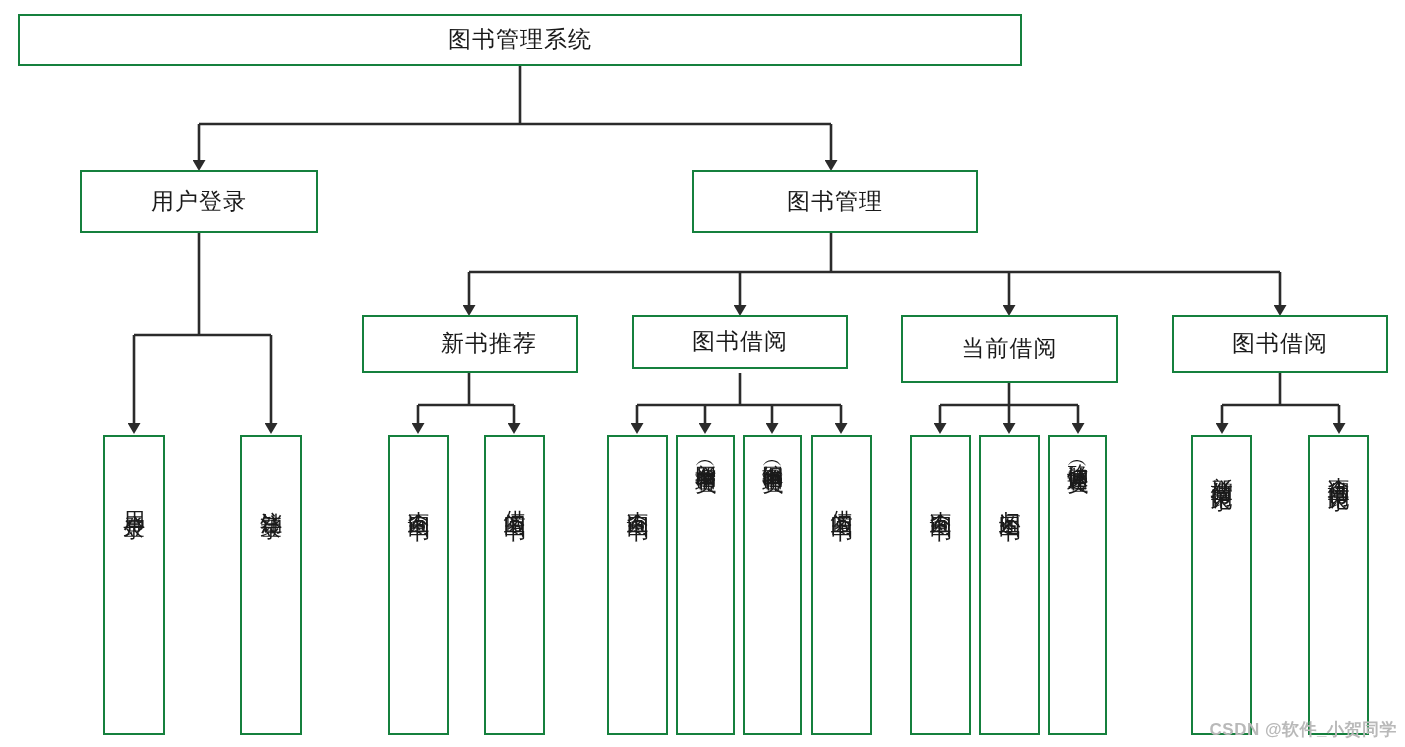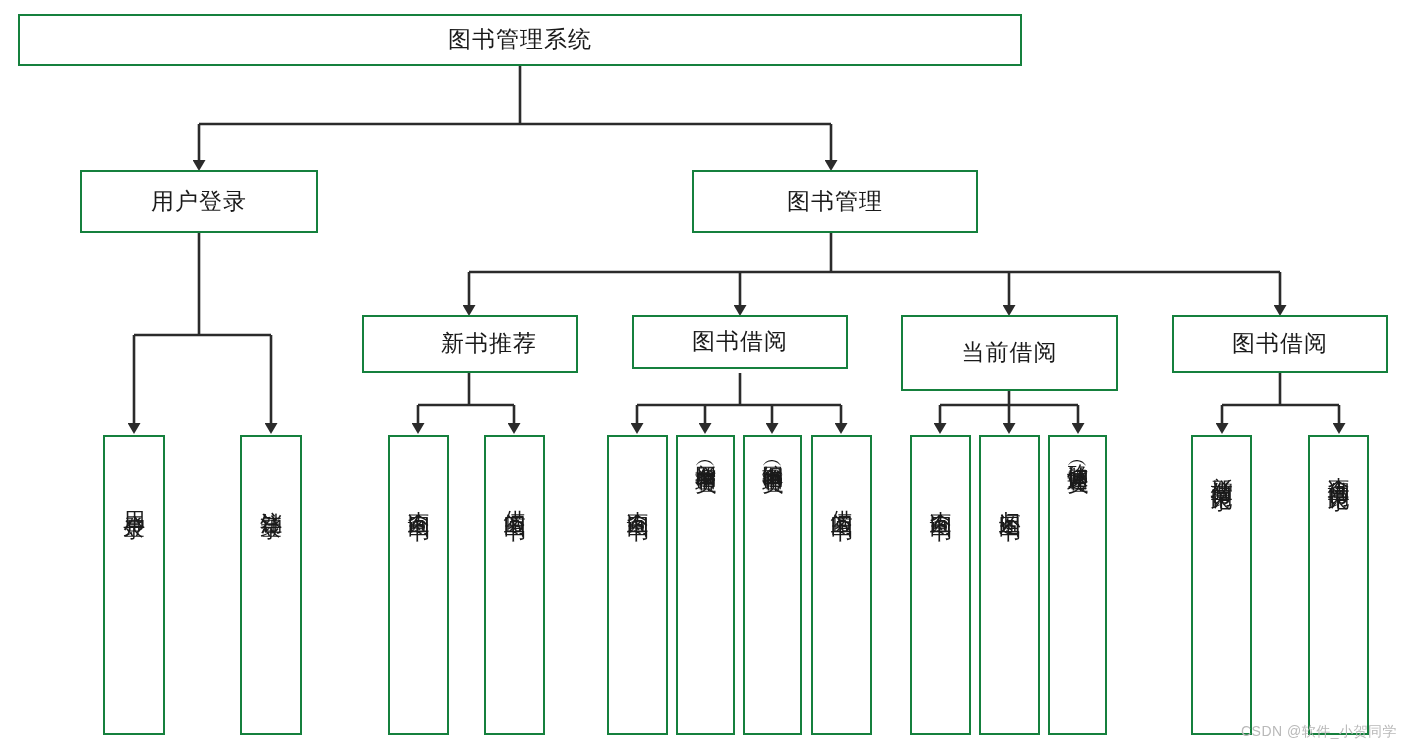--- a/index.html
+++ b/index.html
@@ -63,24 +63,25 @@
     letter-spacing: 1.5px;
     line-height: 1.25;
   }
   .vlabel.tall {
     padding-top: 46px;
   }
   #watermark {
     position: absolute;
     right: 8px;
     bottom: 6px;
-    font-size: 14px;
+    font-size: 17px;
     color: #b9b9b9;
     white-space: nowrap;
     letter-spacing: 0.5px;
+    font-weight: bold;
   }
 </style>
 </head>
 <body>
 
 <div id="diagram-root">
 
   <svg id="connector-layer" viewBox="0 0 1405 747" width="1405" height="747" aria-hidden="true">
     <defs>
       <marker id="arrow" markerWidth="11" markerHeight="13" refX="1" refY="6.5" orient="auto" markerUnits="userSpaceOnUse">
@@ -141,21 +142,21 @@
   <div class="node horizontal" style="left:692px; top:170px; width:286px; height:63px;">
     <span>图书管理</span>
   </div>
 
   <div class="node horizontal" style="left:362px; top:315px; width:216px; height:58px;padding-left:38px;">
     <span>新书推荐</span>
   </div>
   <div class="node horizontal" style="left:632px; top:315px; width:216px; height:54px;">
     <span>图书借阅</span>
   </div>
-  <div class="node horizontal" style="left:901px; top:315px; width:217px; height:76px;">
+  <div class="node horizontal" style="left:901px; top:315px; width:217px; height:68px;">
     <span>当前借阅</span>
   </div>
   <div class="node horizontal" style="left:1172px; top:315px; width:216px; height:58px;">
     <span>图书借阅</span>
   </div>
 
   <div class="node vertical" style="left:103px; top:435px; width:62px; height:300px;">
     <span class="vlabel tall">用户登录</span>
   </div>
   <div class="node vertical" style="left:240px; top:435px; width:62px; height:300px;">

